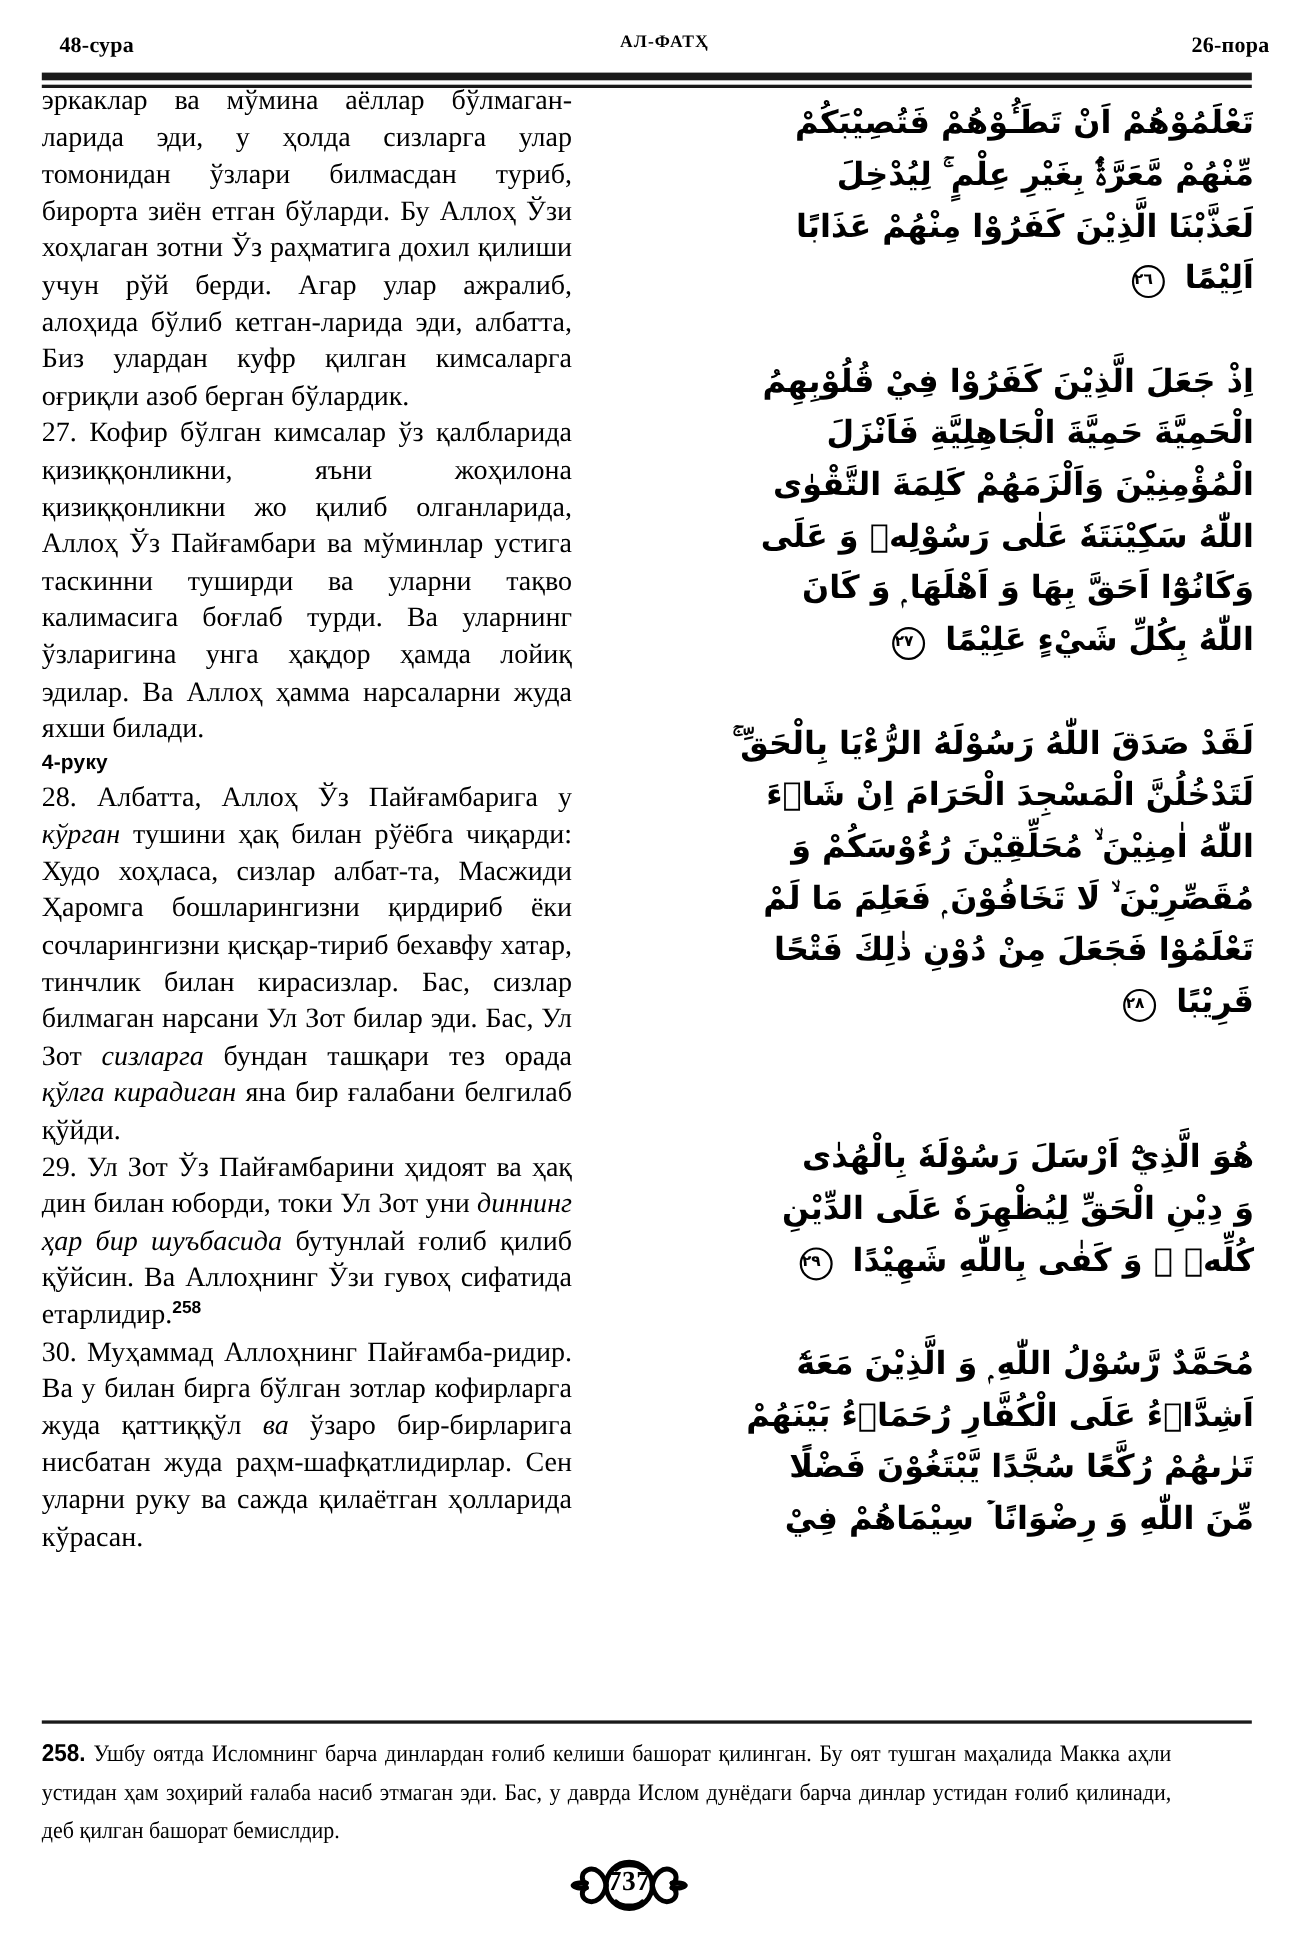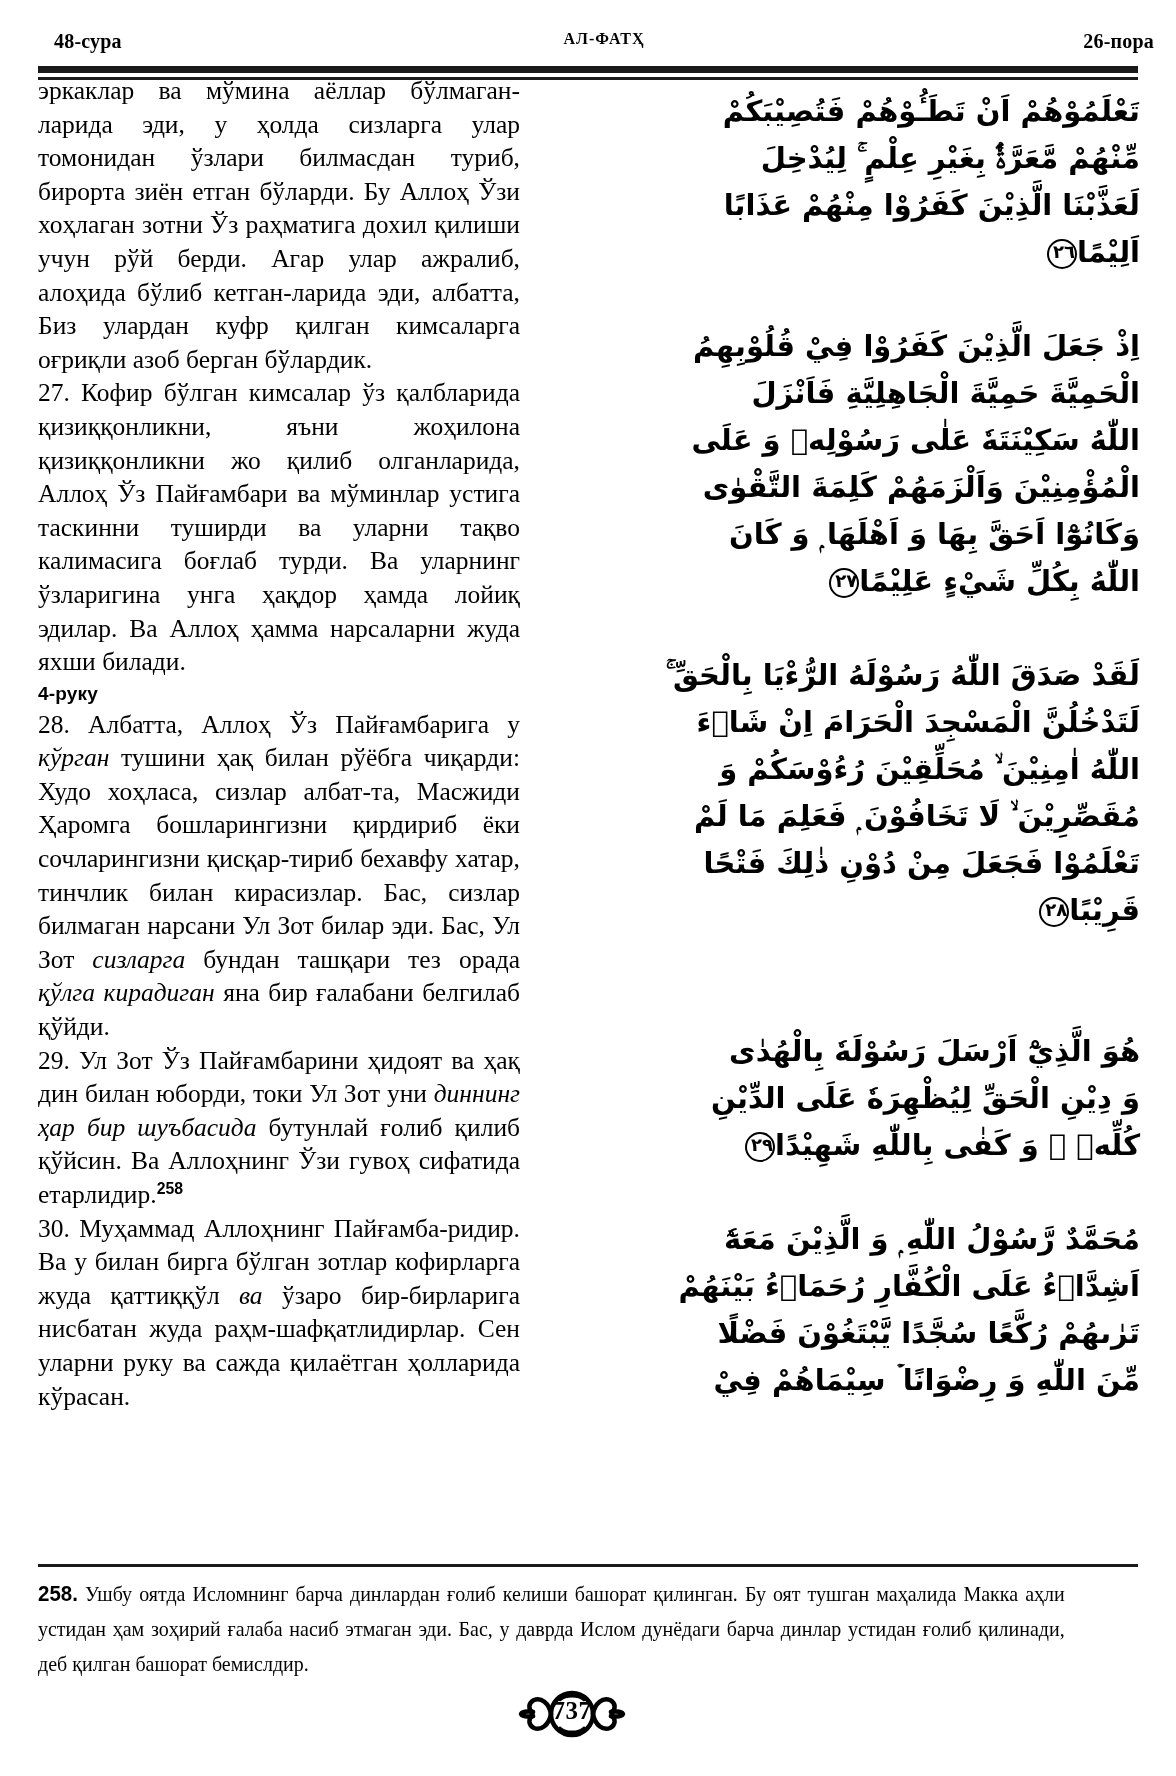--- a/index.html
+++ b/index.html
@@ -134,25 +134,25 @@
   }
   .ayah-spacer { height: 47px; }
 
   .ayah-num {
     display: inline-block;
     border: 2px solid #000;
     border-radius: 50%;
     width: 26px;
     height: 26px;
     line-height: 22px;
-    text-align: right;
-    font-size: 18px;
+    text-align: left;
+    font-size: 14px;
     font-family: "DejaVu Sans", sans-serif;
     vertical-align: 4px;
-    margin: 0 0;
+    margin: 0 18px;
   }
 
   
   .fn-rule {
     position: absolute;
     left: 38px;
     top: 1564px;
     width: 1100px;
     height: 3px;
     background: #1a1a1a;
@@ -238,22 +238,22 @@
       <span class="ayah-line stretch">مِّنْهُمْ مَّعَرَّةٌۢ بِغَيْرِ عِلْمٍ ۚ لِيُدْخِلَ</span>
       <span class="ayah-line stretch">لَعَذَّبْنَا الَّذِيْنَ كَفَرُوْا مِنْهُمْ عَذَابًا</span>
       <span class="ayah-line"><span>اَلِيْمًا</span><span class="ayah-num">٢٦</span></span>
     </div>
 
     <div class="ayah-spacer"></div>
 
     <div class="ayah">
       <span class="ayah-line stretch">اِذْ جَعَلَ الَّذِيْنَ كَفَرُوْا فِيْ قُلُوْبِهِمُ</span>
       <span class="ayah-line stretch">الْحَمِيَّةَ حَمِيَّةَ الْجَاهِلِيَّةِ فَاَنْزَلَ</span>
+      <span class="ayah-line stretch">الْمُؤْمِنِيْنَ وَاَلْزَمَهُمْ كَلِمَةَ التَّقْوٰى</span>
       <span class="ayah-line stretch">اللّٰهُ سَكِيْنَتَهٗ عَلٰى رَسُوْلِهٖ وَ عَلَى</span>
-      <span class="ayah-line stretch">الْمُؤْمِنِيْنَ وَاَلْزَمَهُمْ كَلِمَةَ التَّقْوٰى</span>
       <span class="ayah-line stretch">وَكَانُوْٓا اَحَقَّ بِهَا وَ اَهْلَهَا ۭ وَ كَانَ</span>
       <span class="ayah-line"><span>اللّٰهُ بِكُلِّ شَيْءٍ عَلِيْمًا</span><span class="ayah-num">٢٧</span></span>
     </div>
 
     <div class="ayah-spacer"></div>
 
     <div class="ayah">
       <span class="ayah-line stretch">لَقَدْ صَدَقَ اللّٰهُ رَسُوْلَهُ الرُّءْيَا بِالْحَقِّ ۚ</span>
       <span class="ayah-line stretch">لَتَدْخُلُنَّ الْمَسْجِدَ الْحَرَامَ اِنْ شَاۤءَ</span>
       <span class="ayah-line stretch">اللّٰهُ اٰمِنِيْنَ ۙ مُحَلِّقِيْنَ رُءُوْسَكُمْ وَ</span>

